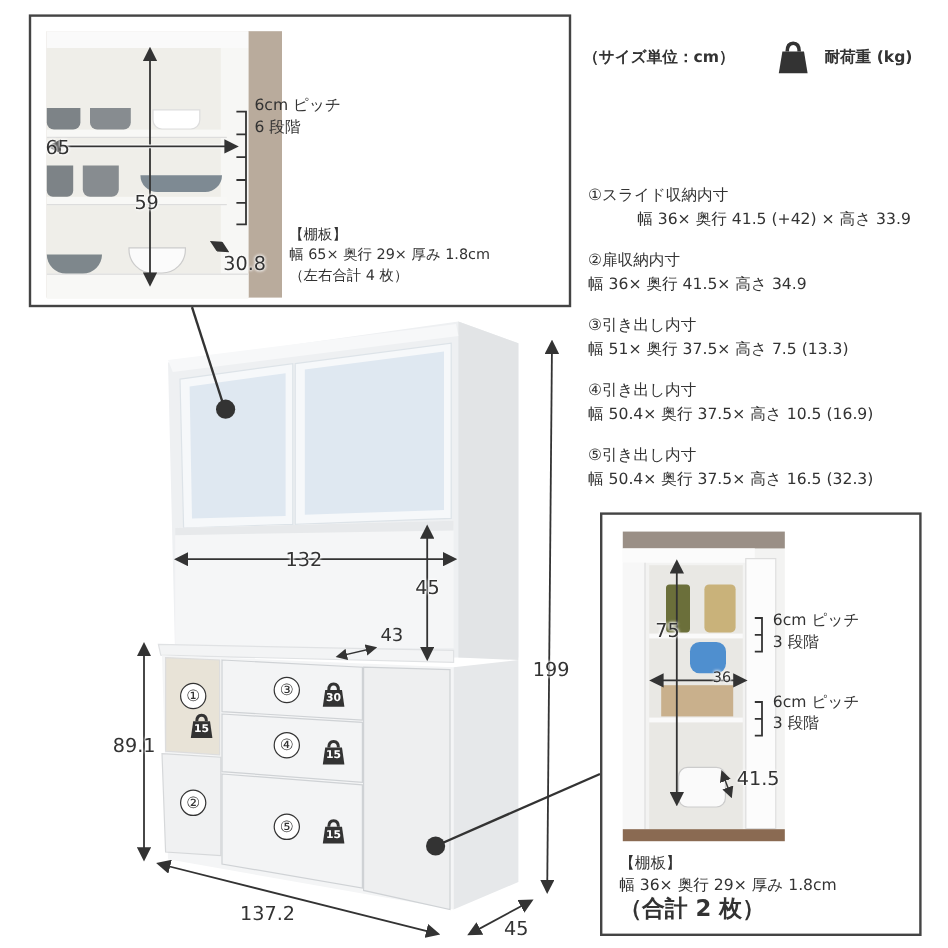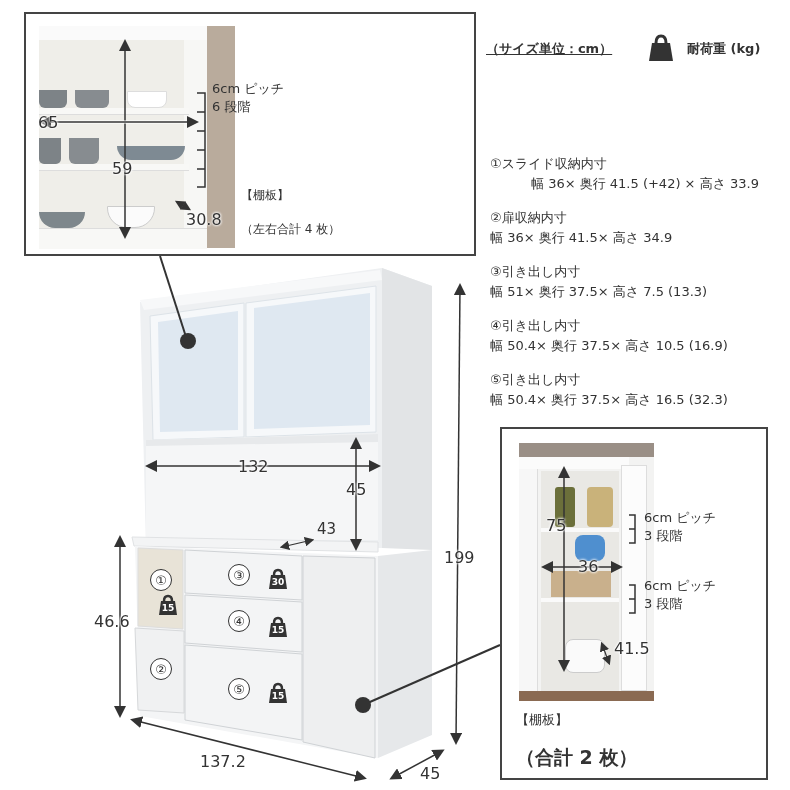--- a/index.html
+++ b/index.html
@@ -9,21 +9,21 @@
   .txt{position:absolute;font-size:13px;line-height:17px;color:#333;white-space:nowrap;}
   .dim{position:absolute;font-size:15px;color:#333;background:transparent;white-space:nowrap;}
   .dimw{position:absolute;font-size:15px;color:#333;white-space:nowrap;text-shadow:0 0 3px #fff,0 0 3px #fff,0 0 2px #fff;}
   svg{position:absolute;left:0;top:0;}
   .badge{position:absolute;width:22px;height:22px;font-size:9px;color:#fff;font-weight:bold;display:flex;align-items:flex-end;justify-content:center;}
   .circ{position:absolute;width:22px;height:22px;border:1.5px solid #333;border-radius:50%;font-size:13px;display:flex;align-items:center;justify-content:center;background:#fff;box-sizing:border-box;}
 </style>
 </head>
 <body>
 
-<div class="txt" style="left:486px;top:40px;font-size:13px;font-weight:bold;text-decoration:underline;">（サイズ単位：cm）</div>
+<div class="txt" style="left:486px;top:40px;font-size:13px;font-weight:bold;">（サイズ単位：cm）</div>
 <div class="abs" style="left:648px;top:34px;width:26px;height:28px;">
   <svg width="26" height="28" viewBox="0 0 26 28">
       <path d="M8 9 Q8 2 13 2 Q18 2 18 9" fill="none" stroke="#333" stroke-width="3"></path>
       <path d="M4 9 H22 L25 27 H1 Z" fill="#333"></path>
     </svg>
 </div>
 <div class="txt" style="left:687px;top:40px;font-size:13px;font-weight:bold;">耐荷重 (kg)</div>
 
 <div>
   <div class="txt" style="left:490px;top:155px;">①スライド収納内寸</div>
@@ -71,20 +71,21 @@
     <line x1="16" y1="108" x2="170" y2="108" stroke="#333" stroke-width="1.5" marker-start="url(#ah)" marker-end="url(#ah)"></line>
     <path d="M171 79 H179 V173 H171 M171 98 H179 M171 117 H179 M171 136 H179 M171 155 H179" fill="none" stroke="#333" stroke-width="1.5"></path>
     <line x1="151" y1="188" x2="163" y2="195" stroke="#333" stroke-width="1.2" marker-start="url(#ah)" marker-end="url(#ah)"></line>
   </svg>
   <div class="dimw" style="left:12px;top:99px;font-size:16px;">65</div>
   <div class="dimw" style="left:86px;top:145px;font-size:16px;">59</div>
   <div class="dimw" style="left:160px;top:196px;font-size:16px;">30.8</div>
   <div class="txt" style="left:186px;top:66px;font-size:13px;">6cm ピッチ</div>
   <div class="txt" style="left:186px;top:84px;font-size:13px;">6 段階</div>
   <div class="txt" style="left:215px;top:173px;font-size:12px;">【棚板】</div>
+  <div class="txt" style="left:215px;top:190px;font-size:12px;">幅 65× 奥行 29× 厚み 1.8cm</div>
   <div class="txt" style="left:215px;top:207px;font-size:12px;">（左右合計 4 枚）</div>
 </div>
 
 <div class="abs" style="left:0;top:0;width:790px;height:790px;">
   <svg width="790" height="790">
     <defs>
       <marker id="am" markerWidth="8" markerHeight="8" refX="6" refY="4" orient="auto-start-reverse">
           <path d="M0,0 L8,4 L0,8 Z" fill="#333"></path>
         </marker>
     </defs>
@@ -128,21 +129,21 @@
     <line x1="148" y1="466" x2="378" y2="466" stroke="#333" stroke-width="1.5" marker-start="url(#am)" marker-end="url(#am)"></line>
     <line x1="356" y1="440" x2="356" y2="548" stroke="#333" stroke-width="1.5" marker-start="url(#am)" marker-end="url(#am)"></line>
     <line x1="282" y1="547" x2="312" y2="540" stroke="#333" stroke-width="1.2" marker-start="url(#am)" marker-end="url(#am)"></line>
   </svg>
 </div>
 
 <div class="dimw" style="left:238px;top:457px;font-size:16px;">132</div>
 <div class="dimw" style="left:346px;top:480px;font-size:16px;">45</div>
 <div class="dim" style="left:274px;top:520px;font-size:15px;margin-left:43px;">43</div>
 <div class="dimw" style="left:444px;top:548px;font-size:16px;">199</div>
-<div class="dimw" style="left:94px;top:612px;font-size:16px;">46.6</div>
+<div class="dimw" style="left:94px;top:612px;font-size:16px;">89.1</div>
 <div class="dim" style="left:200px;top:752px;font-size:16px;">137.2</div>
 <div class="dim" style="left:420px;top:764px;font-size:16px;">45</div>
 
 <div class="circ" style="left:150px;top:569px;">①</div>
 <div class="circ" style="left:150px;top:658px;">②</div>
 <div class="circ" style="left:228px;top:564px;">③</div>
 <div class="circ" style="left:228px;top:610px;">④</div>
 <div class="circ" style="left:228px;top:678px;">⑤</div>
 
 <div class="abs" style="left:158px;top:594px;width:20px;height:22px;">
@@ -196,21 +197,22 @@
           <path d="M0,0 L8,4 L0,8 Z" fill="#333"></path>
         </marker>
     </defs>
     <line x1="62" y1="40" x2="62" y2="240" stroke="#333" stroke-width="1.5" marker-start="url(#al)" marker-end="url(#al)"></line>
     <line x1="42" y1="138" x2="118" y2="138" stroke="#333" stroke-width="1.5" marker-start="url(#al)" marker-end="url(#al)"></line>
     <path d="M127 86 H133 V114 H127 M127 100 H133" fill="none" stroke="#333" stroke-width="1.5"></path>
     <path d="M127 156 H133 V184 H127 M127 170 H133" fill="none" stroke="#333" stroke-width="1.5"></path>
     <line x1="100" y1="215" x2="107" y2="234" stroke="#333" stroke-width="1.2" marker-start="url(#al)" marker-end="url(#al)"></line>
   </svg>
   <div class="dimw" style="left:44px;top:87px;font-size:16px;">75</div>
-  <div class="dimw" style="left:76px;top:128px;font-size:16px;">36</div>
+  <div class="dimw" style="left:92px;top:128px;font-size:12px;">36</div>
   <div class="dimw" style="left:112px;top:210px;font-size:16px;">41.5</div>
   <div class="txt" style="left:142px;top:80px;font-size:13px;">6cm ピッチ</div>
   <div class="txt" style="left:142px;top:98px;font-size:13px;">3 段階</div>
   <div class="txt" style="left:142px;top:148px;font-size:13px;">6cm ピッチ</div>
   <div class="txt" style="left:142px;top:166px;font-size:13px;">3 段階</div>
   <div class="txt" style="left:14px;top:282px;font-size:13px;">【棚板】</div>
+  <div class="txt" style="left:14px;top:301px;font-size:13px;">幅 36× 奥行 29× 厚み 1.8cm</div>
   <div class="txt" style="left:14px;top:320px;font-size:19px;font-weight:bold;">（合計 2 枚）</div>
 </div>
 
 </body></html>

